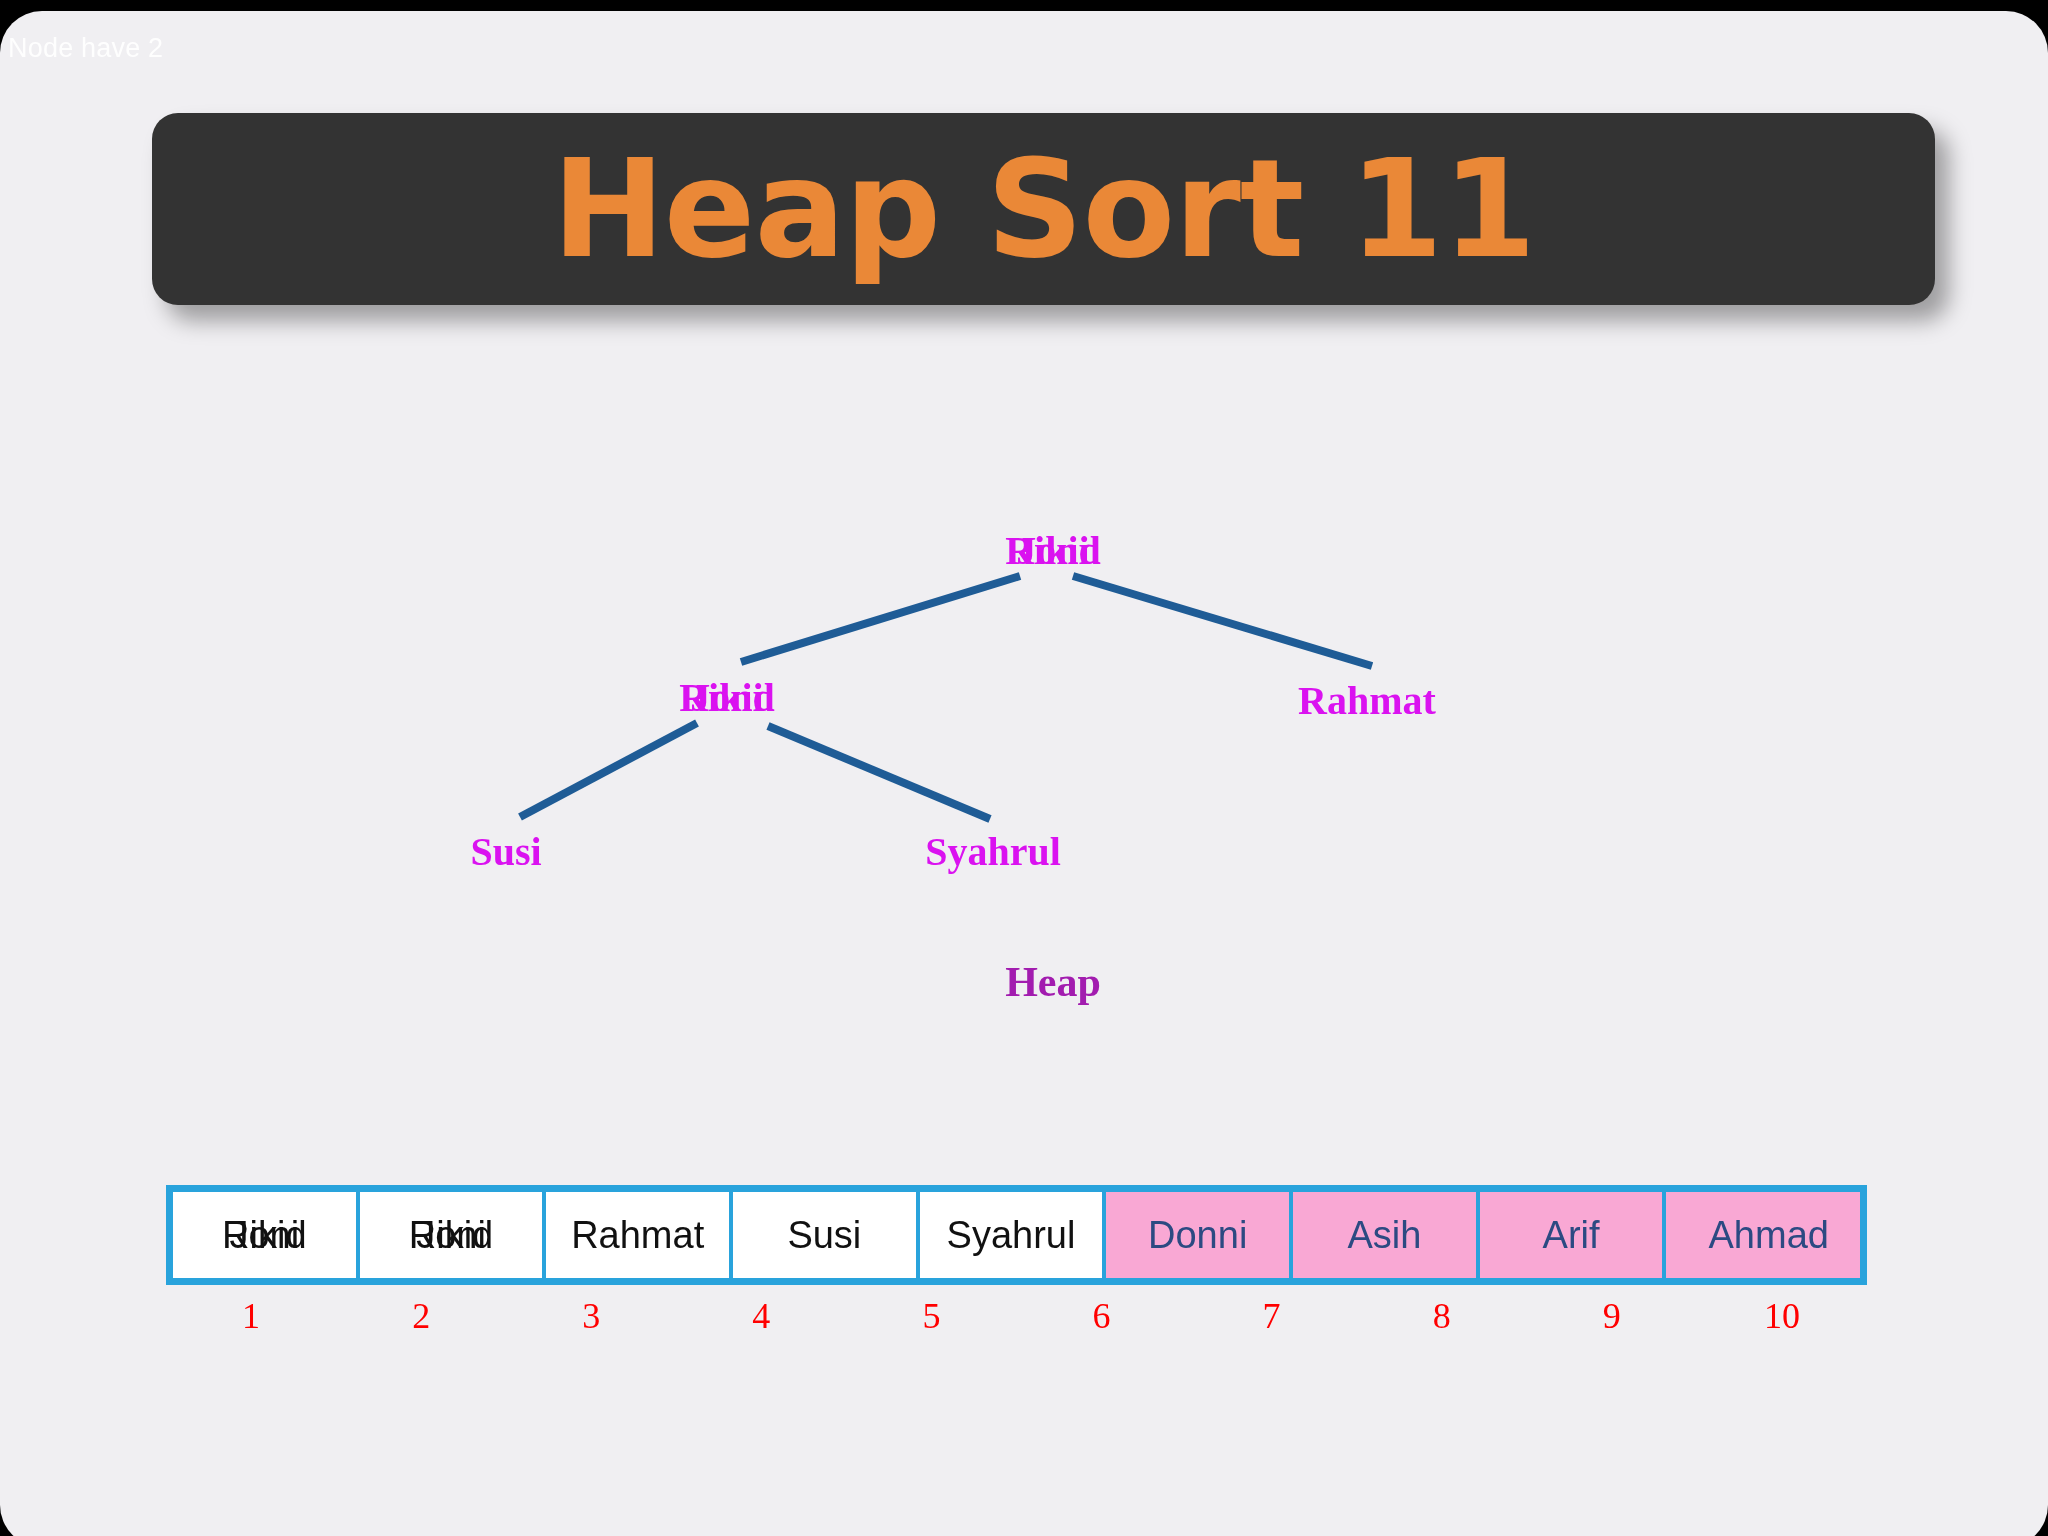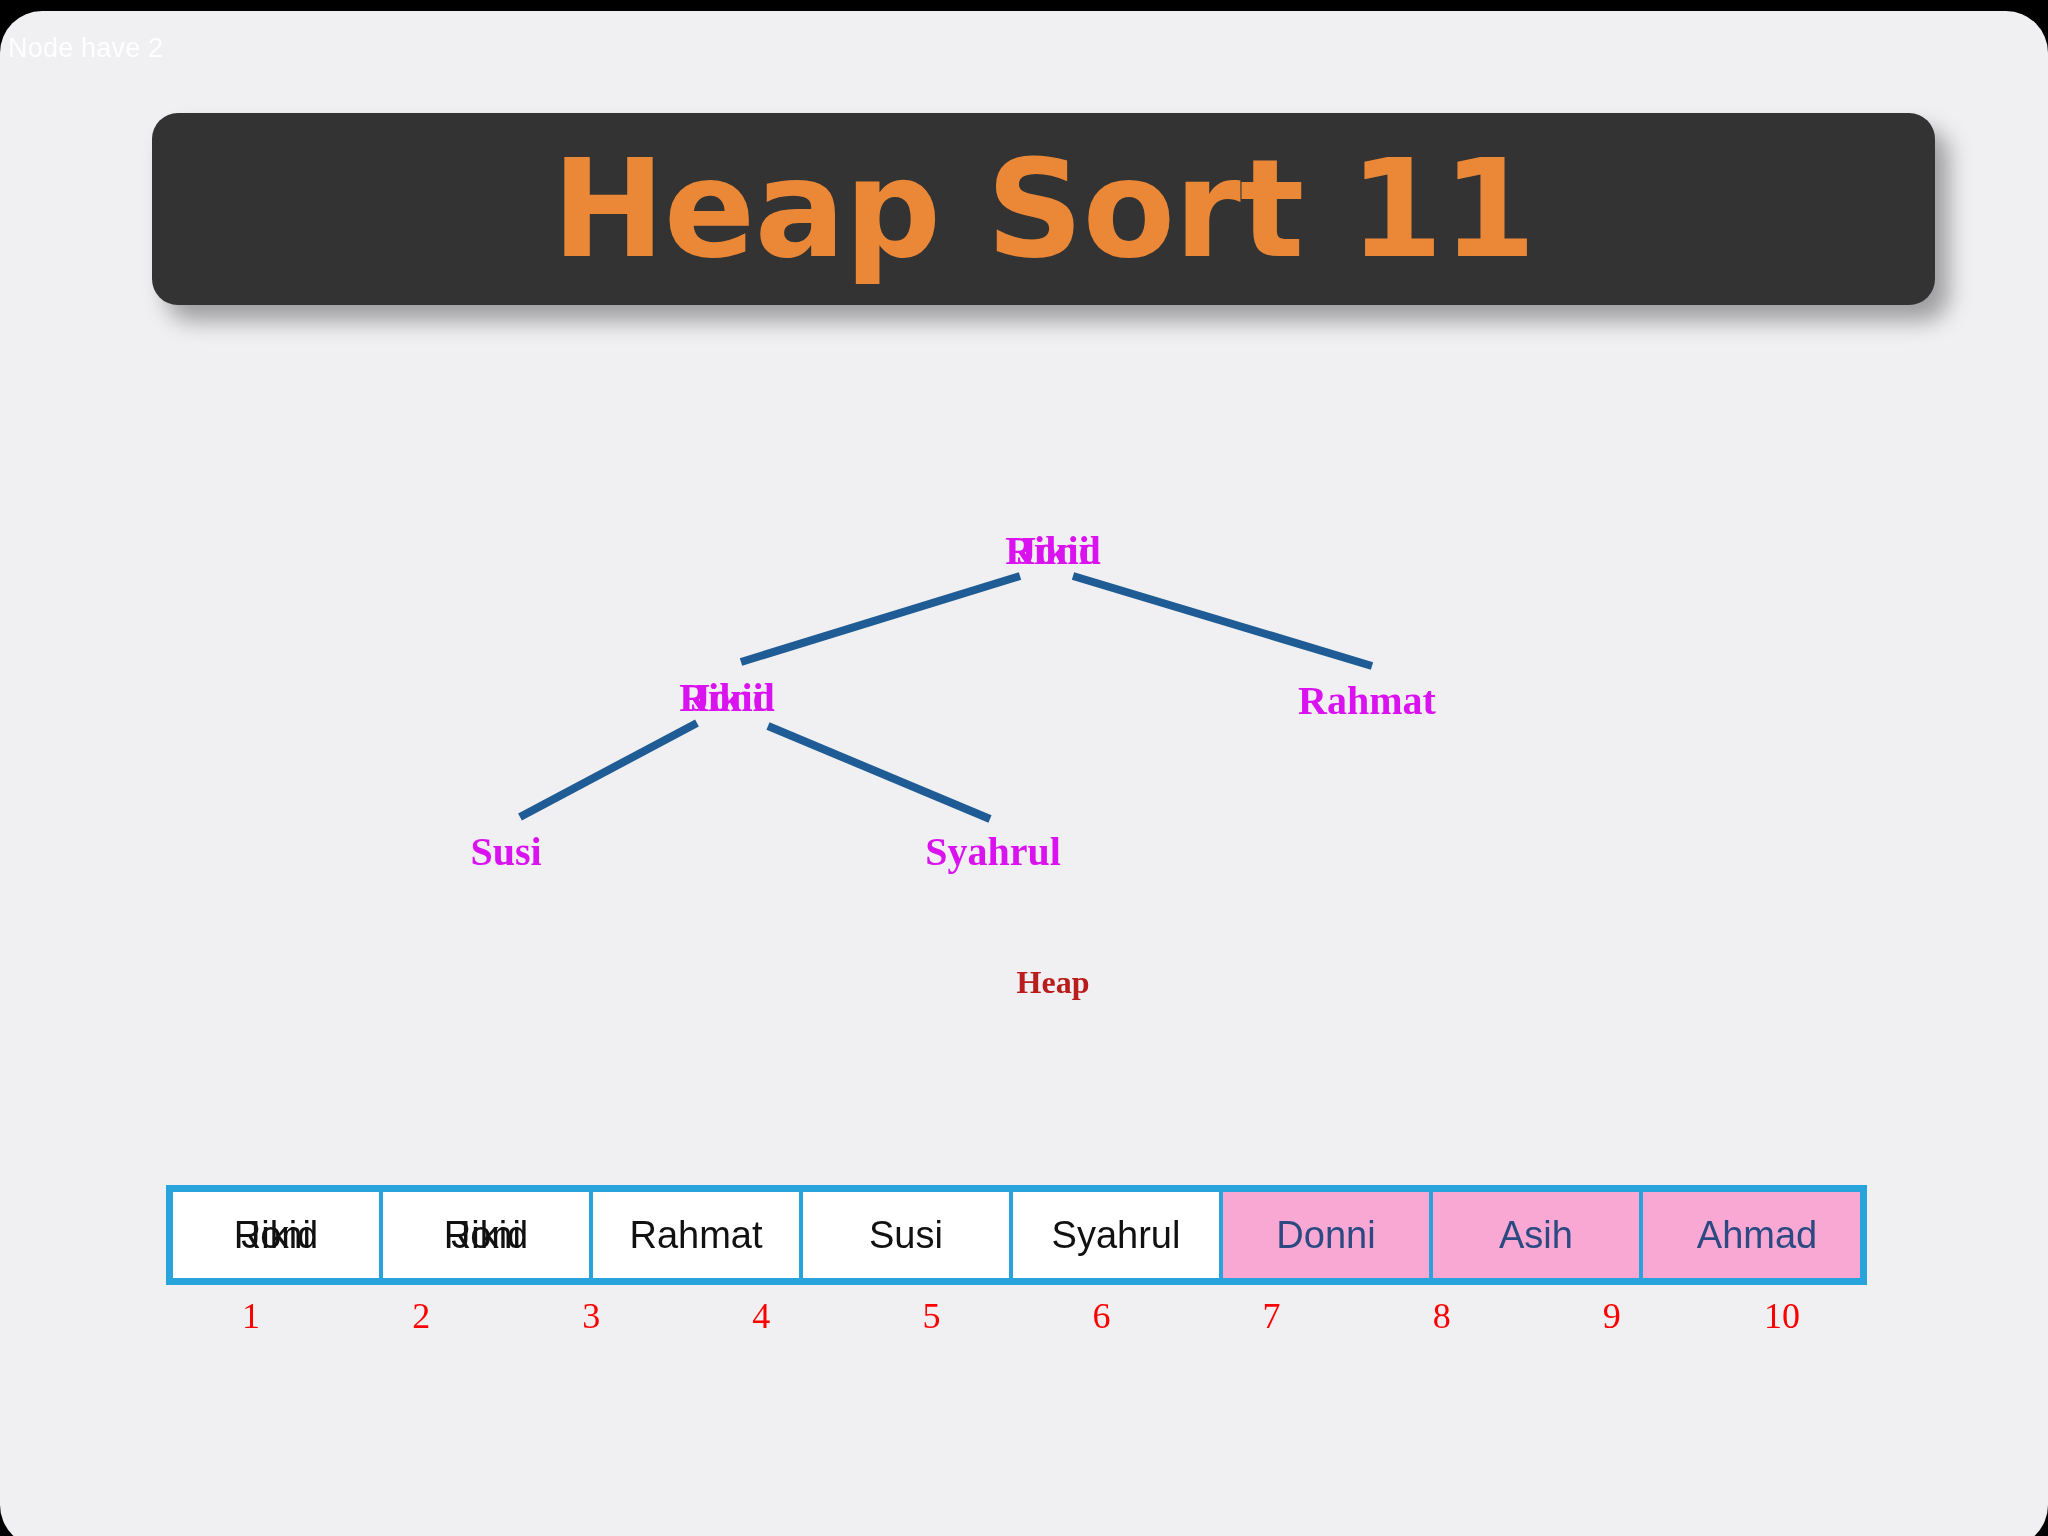--- a/index.html
+++ b/index.html
@@ -87,24 +87,24 @@
     white-space: nowrap;
     line-height: 1;
   }
 
   
   #heap-caption {
     position: absolute;
     left: 1053px;
     top: 971px;
     transform: translate(-50%, -50%);
-    color: #b91c1c;
+    color: #a21caf;
     font-family: "Liberation Serif", serif;
     font-weight: bold;
-    font-size: 32px;
+    font-size: 42px;
     white-space: nowrap;
   }
 
   
   #array-wrap {
     position: absolute;
     left: 166px;
     top: 1174px;
   }
   #array-strip {
@@ -215,20 +215,23 @@
           <span class="cell-stack"><span style="visibility: hidden; position: static; transform: none;">Susi</span><span>Susi</span></span>
         </div>
         <div class="array-cell white">
           <span class="cell-stack"><span style="visibility: hidden; position: static; transform: none;">Syahrul</span><span>Syahrul</span></span>
         </div>
         <div class="array-cell pink">
           <span class="cell-stack"><span style="visibility: hidden; position: static; transform: none;">Donni</span><span>Donni</span></span>
         </div>
         <div class="array-cell pink">
           <span class="cell-stack"><span style="visibility: hidden; position: static; transform: none;">Asih</span><span>Asih</span></span>
+        </div>
+        <div class="array-cell pink">
+          <span class="cell-stack"><span style="visibility: hidden; position: static; transform: none;">Arif</span><span>Arif</span></span>
         </div>
         <div class="array-cell pink">
           <span class="cell-stack"><span style="visibility: hidden; position: static; transform: none;">Ahmad</span><span>Ahmad</span></span>
         </div>
       </div>
     <div id="array-index-row">
         <div class="array-index">1</div>
         <div class="array-index">2</div>
         <div class="array-index">3</div>
         <div class="array-index">4</div>

